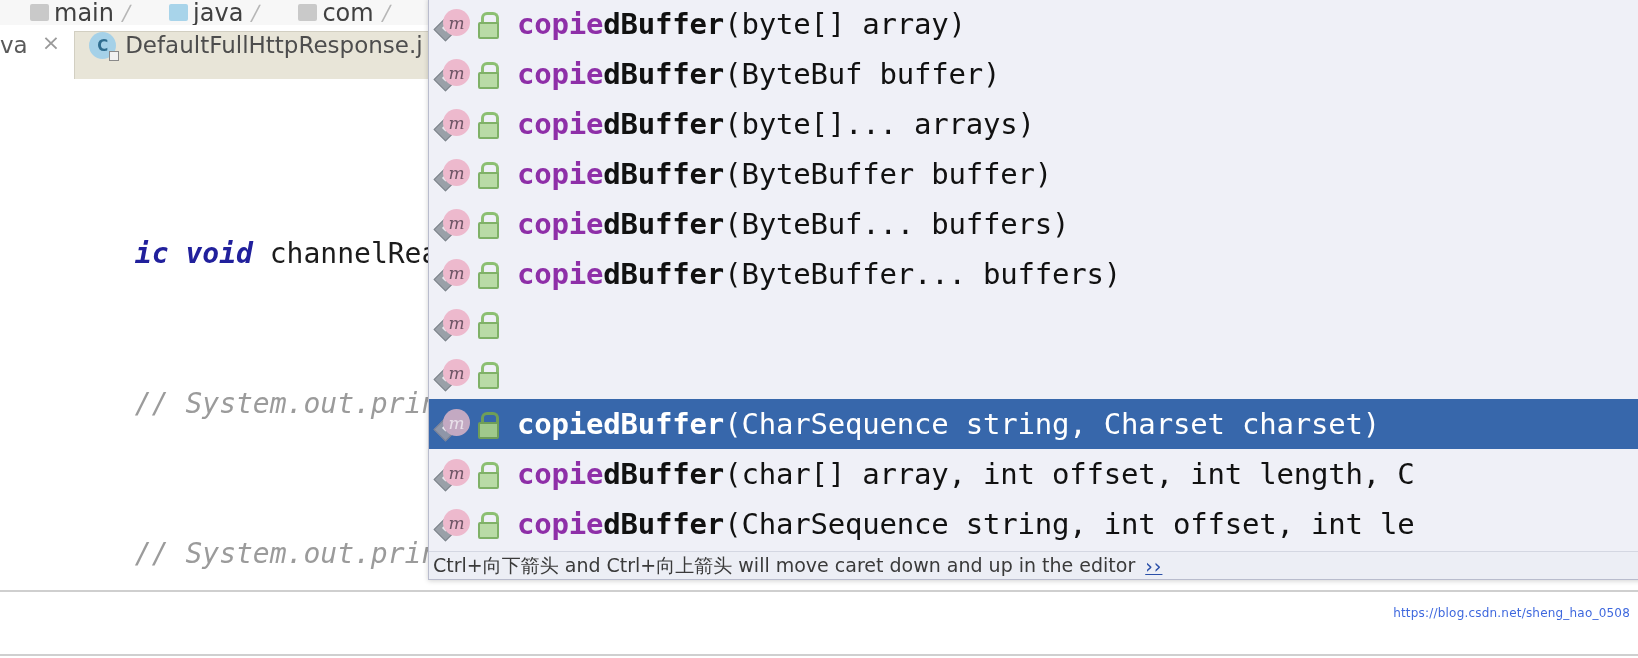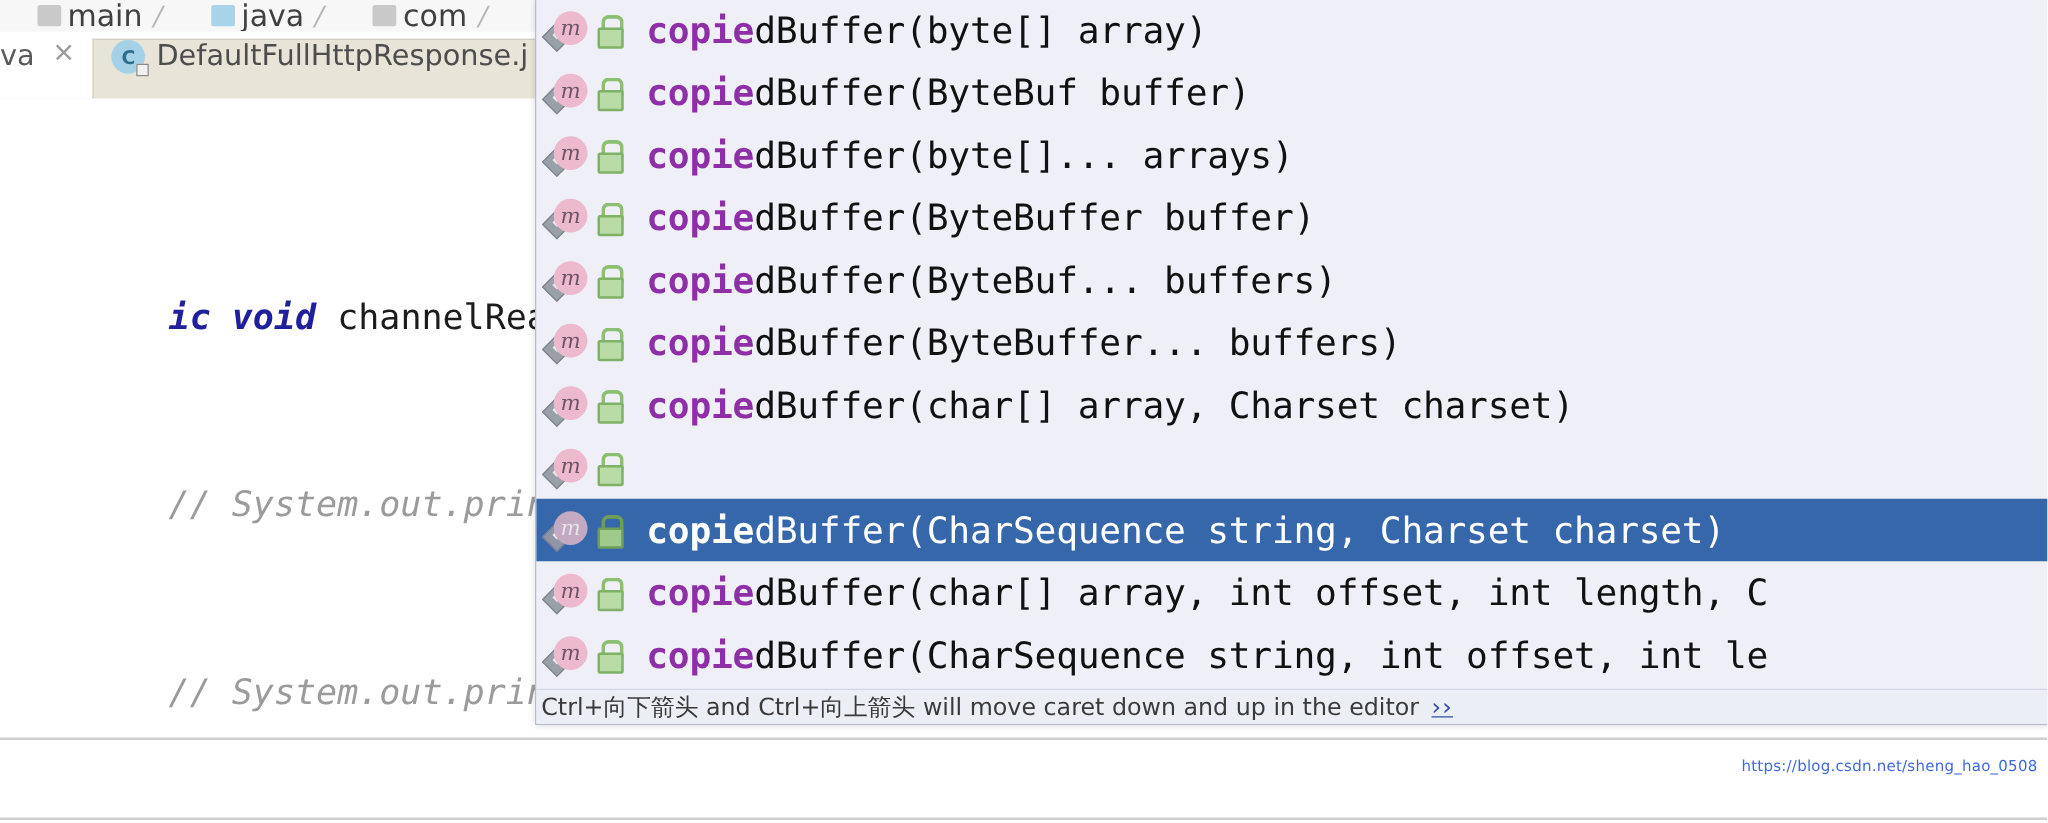--- a/index.html
+++ b/index.html
@@ -249,21 +249,21 @@
     letter-spacing: -0.2px;
     color: #111111;
     white-space: pre;
     line-height: 1;
   }
   .pmatch {
     color: #8e2fa8;
     font-weight: bold;
   }
   .pname {
-    font-weight: normal;
+    font-weight: bold;
     color: #111111;
     margin-top: 19px;
   }
   .psig { color: #111111; }
   .prow.sel .ptext,
   .prow.sel .pname,
   .prow.sel .psig { color: #ffffff; }
   .prow.sel .pmatch { color: #ffffff; font-weight: bold; }
 
   
@@ -450,21 +450,20 @@
 
       <div class="prow">
         <span class="icon-method">
             <span class="diamond"></span>
             <span class="disc">m</span>
           </span>
         <span class="icon-lock">
             <span class="shackle"></span>
             <span class="body"></span>
           </span>
-        <span class="ptext"><span class="pmatch">copie</span><span class="pname">dBuffer</span><span class="psig">(char[] array, Charset charset)</span></span>
       </div>
 
       <div class="prow">
         <span class="icon-method">
             <span class="diamond"></span>
             <span class="disc">m</span>
           </span>
         <span class="icon-lock">
             <span class="shackle"></span>
             <span class="body"></span>

